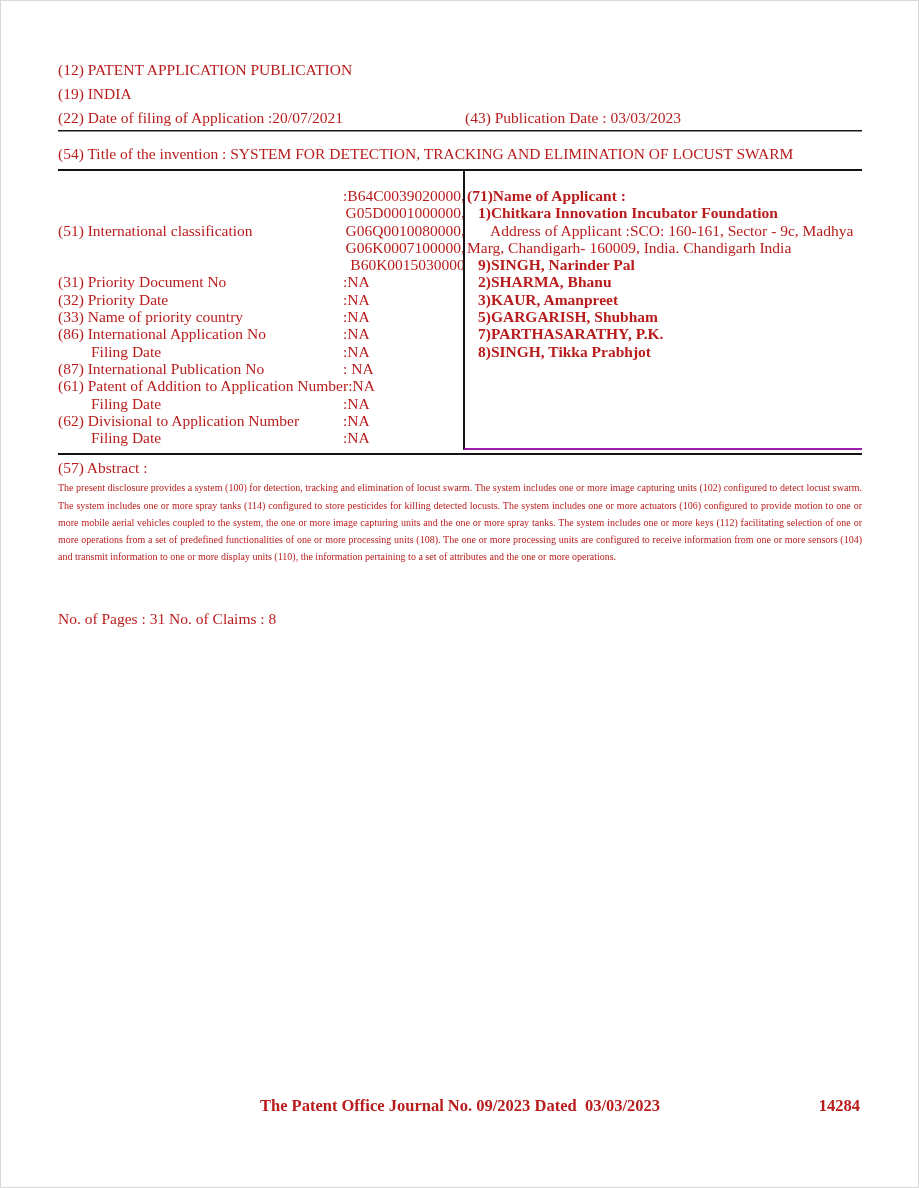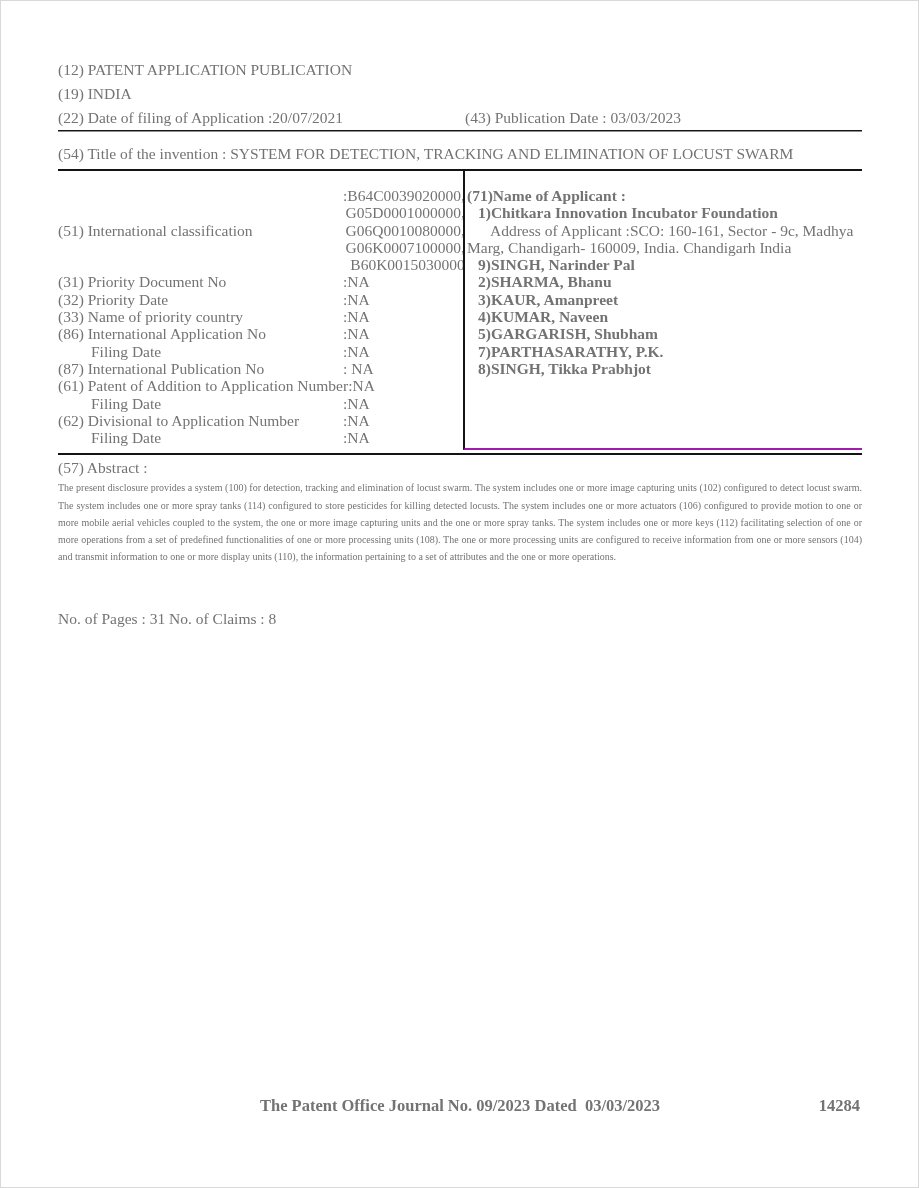--- a/index.html
+++ b/index.html
@@ -1,19 +1,19 @@
 <!DOCTYPE html>
 <html><head>
 <meta charset="utf-8">
 <style>
   * { box-sizing: border-box; margin: 0; padding: 0; }
   html, body { background: #ffffff; }
   .page {
     width: 919px; height: 1188px; position: relative;
-    background: #ffffff; color: #737373;
+    background: #ffffff; color: #b91c1c;
     font-family: "Liberation Serif", "DejaVu Serif", serif;
     border: 1px solid #d9d9d9;
     overflow: hidden;
   }
   .content { margin: 0 56px 0 57px; }
 
   
   .hdr { padding-top: 57px; font-size: 15.5px; line-height: 24px; }
   .hdr-row { display: flex; }
   .hdr-left { flex: 0 0 407px; }
@@ -144,21 +144,20 @@
         </div>
       </div>
 
       <div class="biblio-right">
         <div class="bib-heading">(71)Name of Applicant :</div>
         <div class="applicant-name">1)Chitkara Innovation Incubator Foundation</div>
         <div class="applicant-address">Address of Applicant :SCO: 160-161, Sector - 9c, Madhya Marg, Chandigarh- 160009, India. Chandigarh India</div>
         <div class="inventor">9)SINGH, Narinder Pal</div>
         <div class="inventor">2)SHARMA, Bhanu</div>
         <div class="inventor">3)KAUR, Amanpreet</div>
-        <div class="inventor">4)KUMAR, Naveen</div>
         <div class="inventor">5)GARGARISH, Shubham</div>
         <div class="inventor">7)PARTHASARATHY, P.K.</div>
         <div class="inventor">8)SINGH, Tikka Prabhjot</div>
       </div>
     </div>
 
     <div class="abstract-heading">(57) Abstract :</div>
     <div class="abstract-text">The present disclosure provides a system (100) for detection, tracking and elimination of locust swarm. The system includes one or more image capturing units (102) configured to detect locust swarm. The system includes one or more spray tanks (114) configured to store pesticides for killing detected locusts. The system includes one or more actuators (106) configured to provide motion to one or more mobile aerial vehicles coupled to the system, the one or more image capturing units and the one or more spray tanks. The system includes one or more keys (112) facilitating selection of one or more operations from a set of predefined functionalities of one or more processing units (108). The one or more processing units are configured to receive information from one or more sensors (104) and transmit information to one or more display units (110), the information pertaining to a set of attributes and the one or more operations.</div>
 
     <div class="pages-line">No. of Pages : 31 No. of Claims : 8</div>

